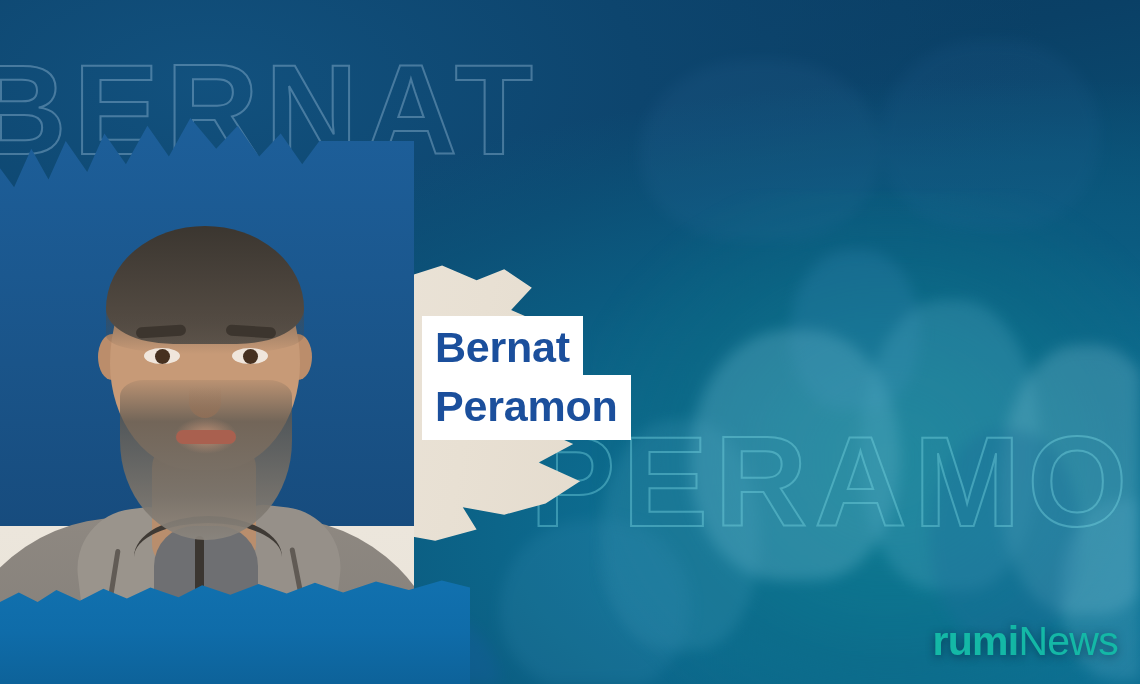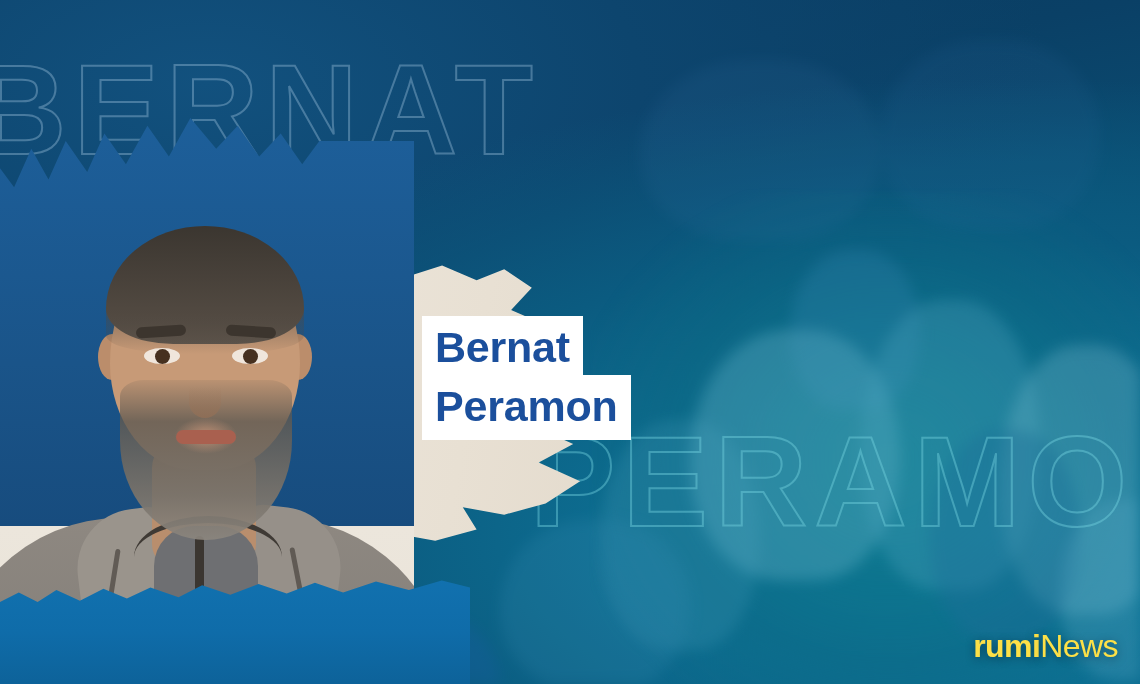--- a/index.html
+++ b/index.html
@@ -177,22 +177,22 @@
     padding:10px 13px 12px 13px;
     letter-spacing:-.005em;
     white-space:nowrap;
   }
   .name-1{top:316px;}
   .name-2{top:375px;}
 
   
   .logo{
     position:absolute;right:22px;bottom:22px;
-    color:#fde047;
-    font-size:32px;line-height:1;
+    color:#14b8a6;
+    font-size:41px;line-height:1;
     letter-spacing:-.018em;
     text-shadow:0 2px 8px rgba(0,25,45,.5);
   }
   .logo .rumi{font-weight:900;}
   .logo .news{font-weight:400;}
 </style>
 </head>
 <body>
 
 <div class="stage">

